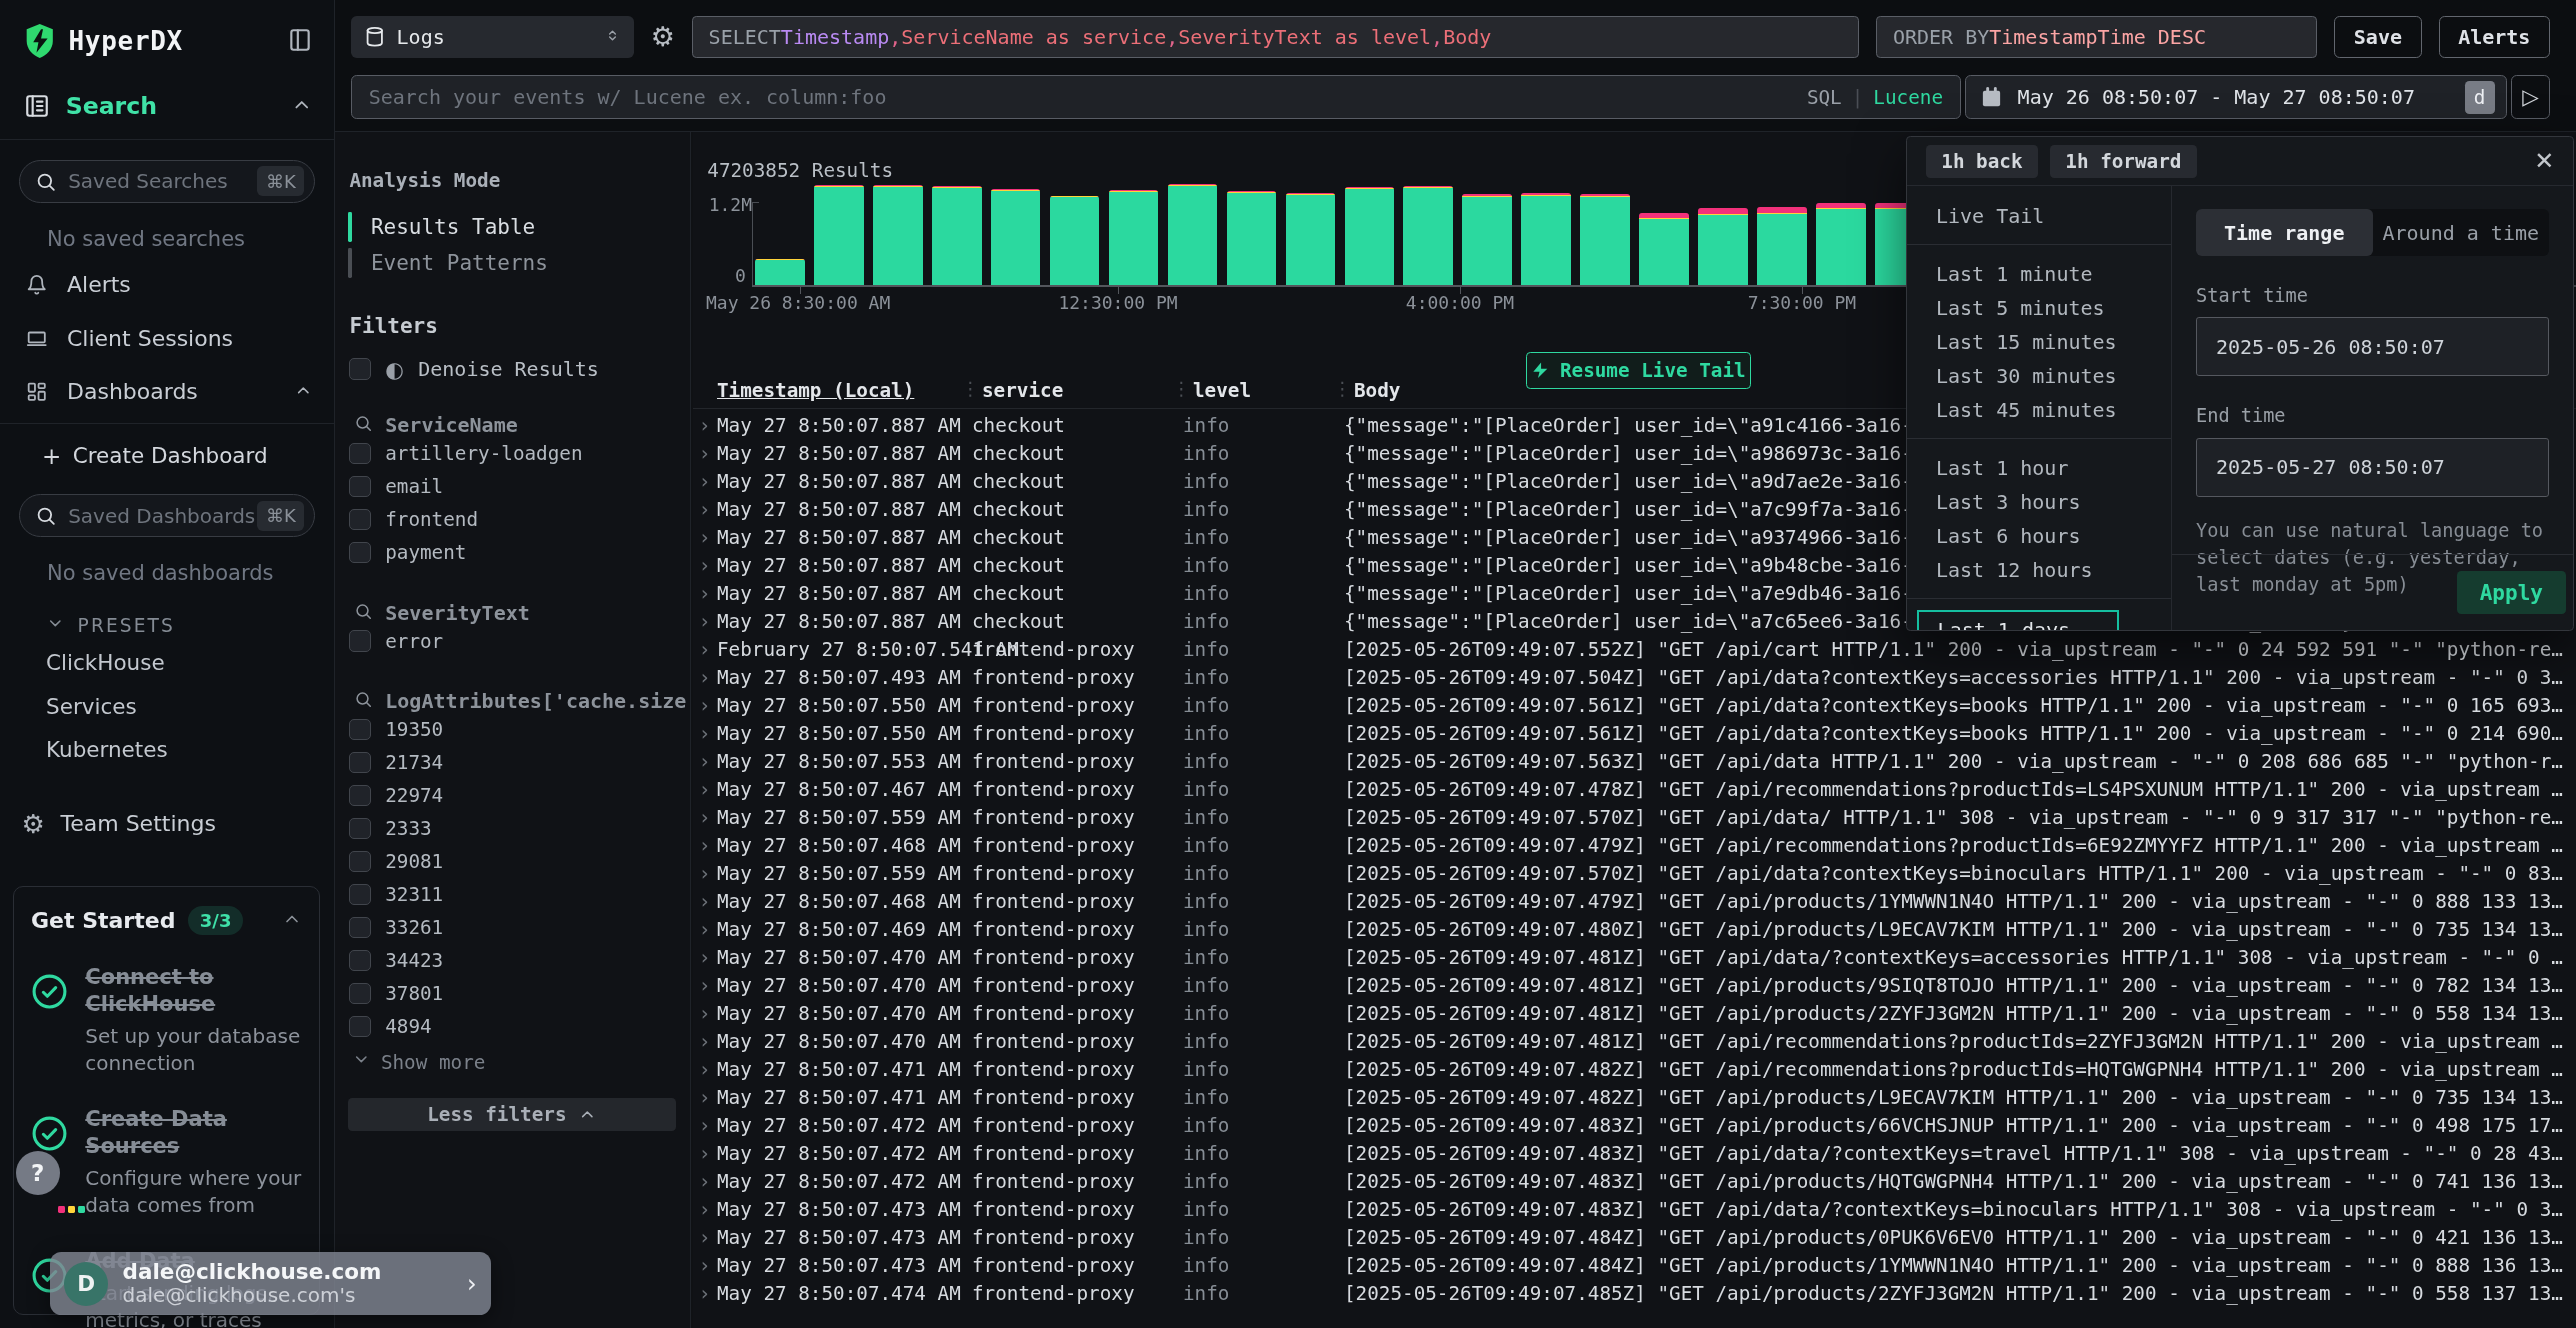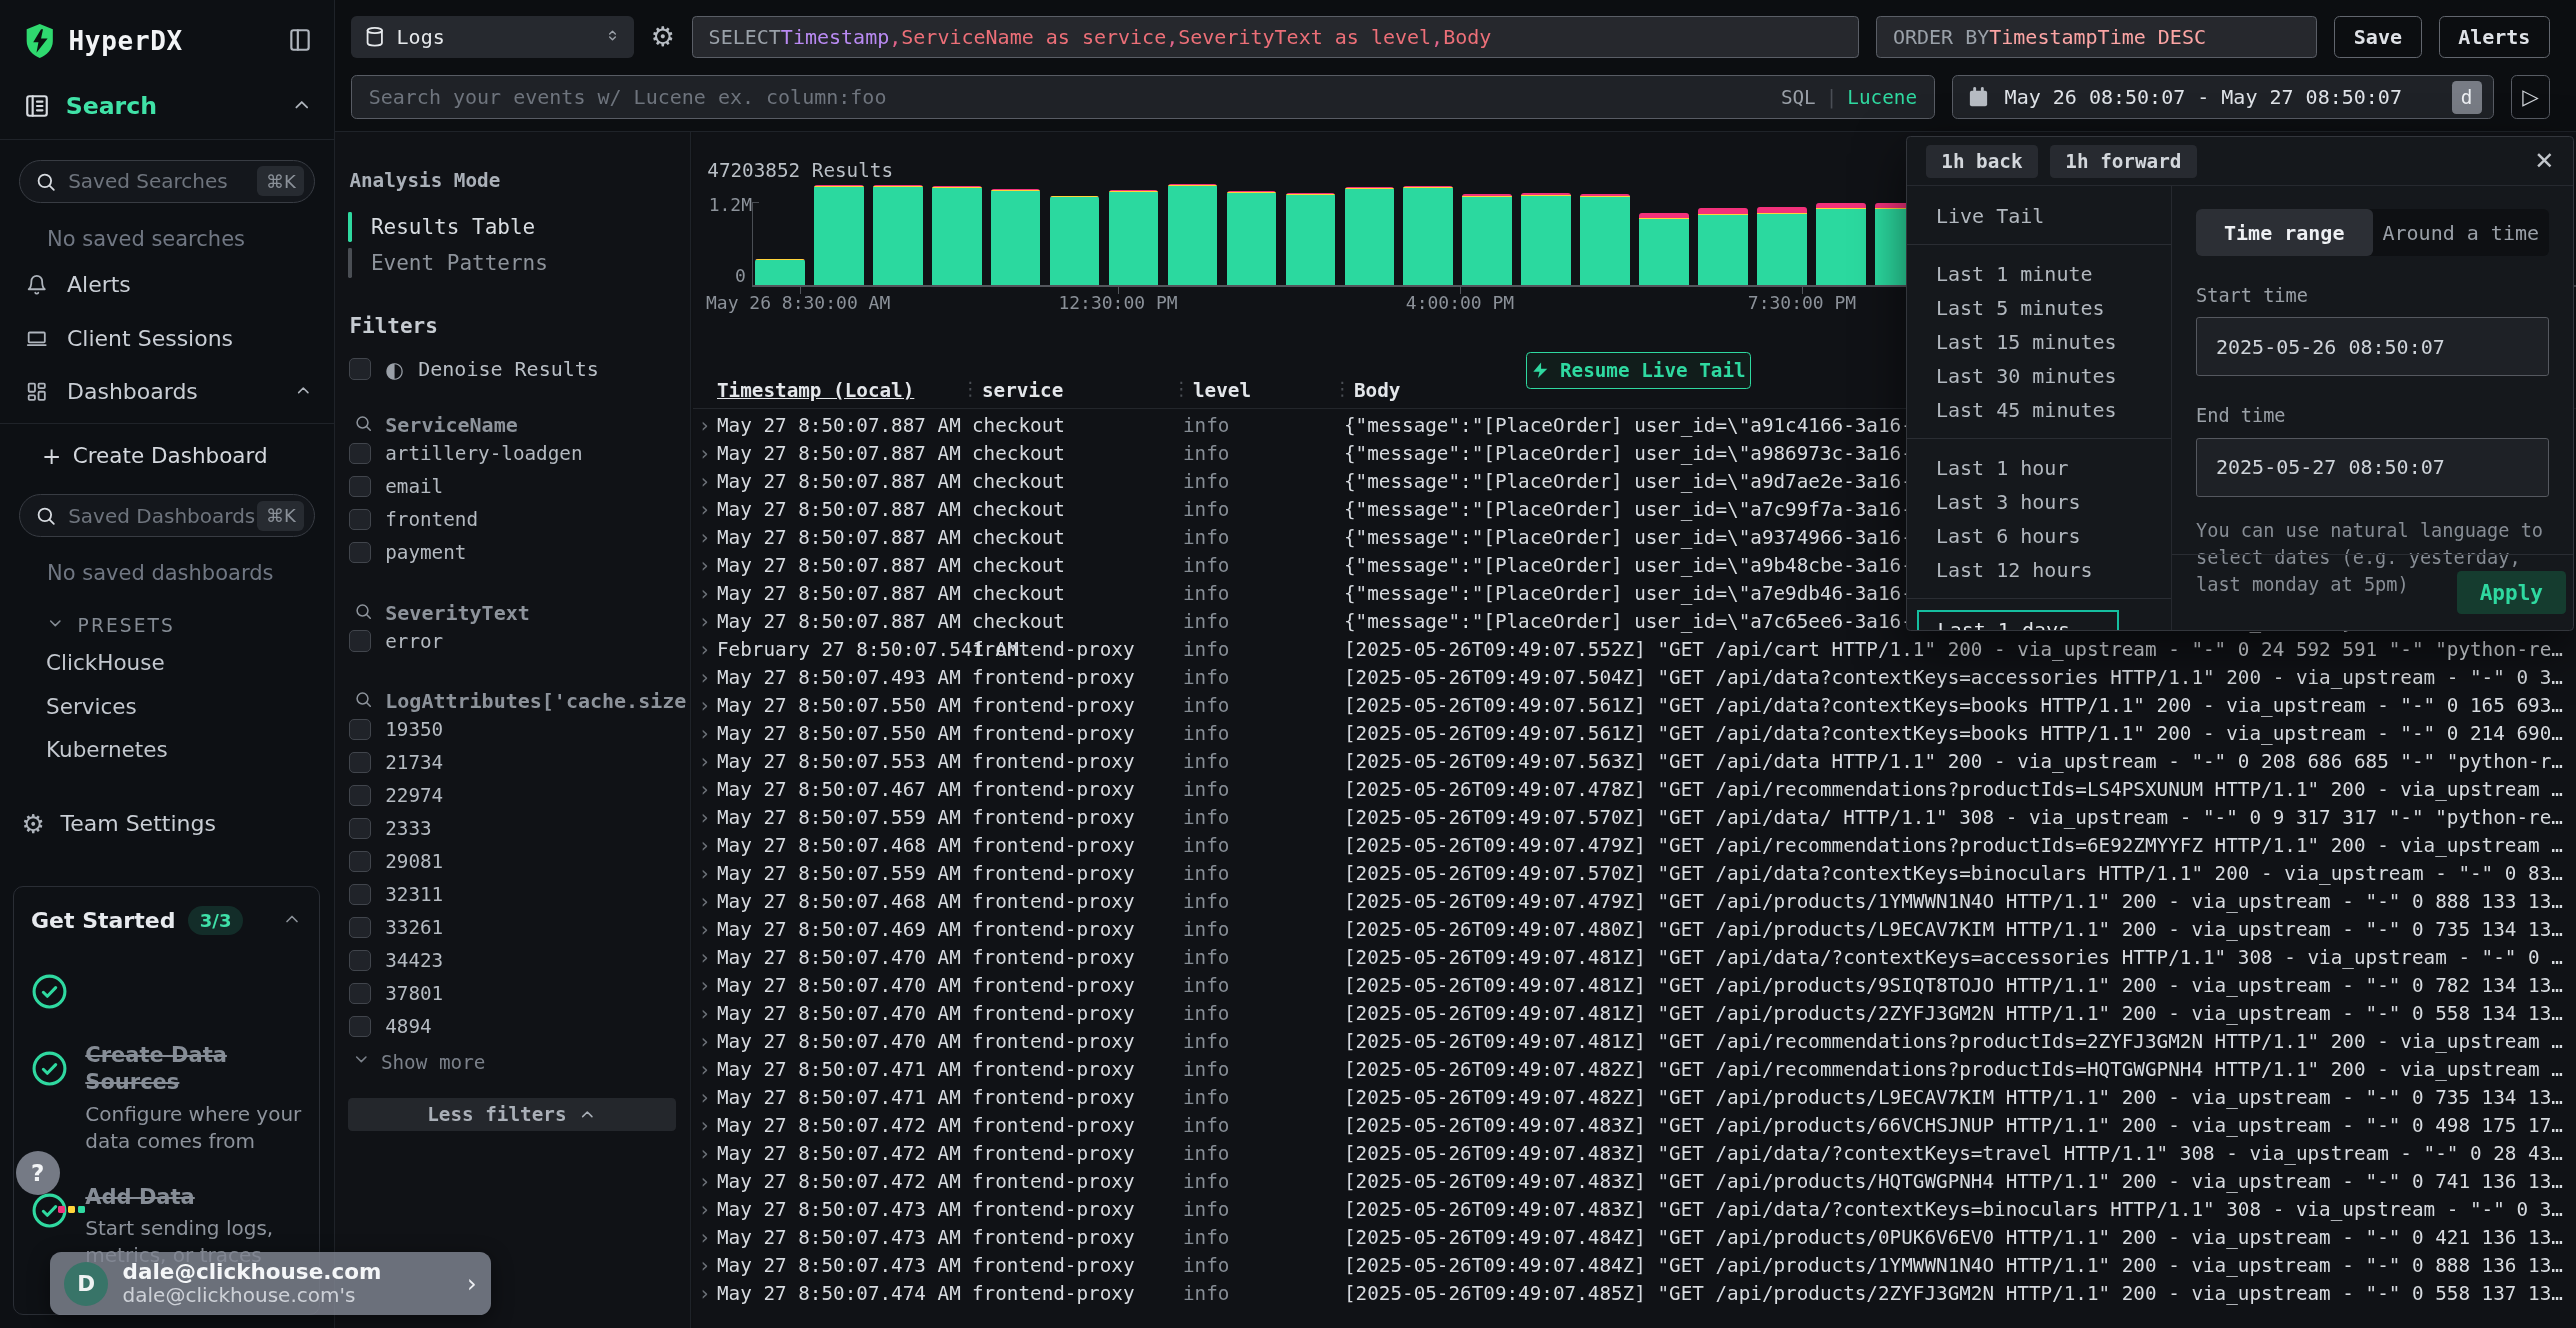--- a/index.html
+++ b/index.html
@@ -65,21 +65,21 @@
   .top-row1{position:absolute;left:0;right:0;top:15.7px;height:42px;display:flex;align-items:center;padding:0 26px 0 15.7px;gap:17px}
   .source-select{width:283px;height:42px;background:#26292f;border-radius:5.7px;display:flex;align-items:center;padding:0 13px;color:#e6e9ec;font-size:20px}
   .source-select .lbl{margin-left:11.4px}
   .source-select .caret{margin-left:auto;color:#9aa0a8}
   .gear{color:#b7bcc3;font-size:27px;font-family:var(--sans)}
   .code-input{height:42px;background:#26282d;border:1.4px solid #5a5e66;border-radius:4.3px;display:flex;align-items:center;padding:0 15.7px;font-size:20px;white-space:nowrap;overflow:hidden}
   #select-input{flex:1}
   #orderby-input{width:441px}
   .tok{margin:0}
   .top-btn{height:42px;border:1.4px solid #62666e;border-radius:5.7px;background:transparent;color:#dfe2e7;font-family:var(--mono);font-weight:bold;font-size:20px;padding:0 18.6px}
-  .top-row2{position:absolute;left:0;right:0;top:69px;height:56px;display:flex;align-items:center;padding:0 26px 0 15.7px;gap:17px}
+  .top-row2{position:absolute;left:0;right:0;top:69px;height:56px;display:flex;align-items:center;padding:0 26px 0 15.7px;gap:4px}
   .search-input-wrap{flex:1;height:44px;background:#1f2227;border:1.4px solid var(--input-border);border-radius:5.7px;display:flex;align-items:center;padding:0 17px}
   .search-input-wrap input{flex:1;background:transparent;border:none;outline:none;color:#d7dbe0;font-size:20px;font-family:var(--mono)}
   .search-input-wrap input::placeholder{color:#6e747d}
   .lang-toggle{font-size:19.3px;color:#9aa0a8;display:flex;gap:10px;align-items:center}
   .lang-sep{color:#4a4e55}
   .lang-lucene{color:var(--accent)}
   .date-input{width:542px;height:44px;background:#1f2227;border:1.4px solid var(--input-border);border-radius:5.7px;display:flex;align-items:center;padding:0 11.4px 0 14.3px;font-size:20px;color:#dfe3e8}
   .date-input .cal{color:#b7bcc3}
   .date-input .txt{margin-left:14.3px;flex:1}
   .d-badge{width:30px;height:33px;background:#787c85;border-radius:4.3px;color:#eef0f4;display:flex;align-items:center;justify-content:center;font-size:19.3px}
@@ -270,20 +270,24 @@
         <span class="gs-chev"><svg class="ic-s" width="20" height="20" viewBox="0 0 24 24">
               <polyline points="6 15 12 9 18 15"></polyline>
             </svg></span>
       </div>
       <div id="gs-items">
           <div class="gs-item">
             <span class="gs-check"><svg class="ic-s" width="37" height="37" viewBox="0 0 24 24">
                 <circle cx="12" cy="12" r="10"></circle>
                 <path d="m8 12.5 2.6 2.6L16 9.5"></path>
               </svg></span>
+            <div class="gs-body">
+              <div class="gs-item-title">Connect to ClickHouse</div>
+              <div class="gs-item-desc">Set up your database connection</div>
+            </div>
           </div>
           <div class="gs-item">
             <span class="gs-check"><svg class="ic-s" width="37" height="37" viewBox="0 0 24 24">
                 <circle cx="12" cy="12" r="10"></circle>
                 <path d="m8 12.5 2.6 2.6L16 9.5"></path>
               </svg></span>
             <div class="gs-body">
               <div class="gs-item-title">Create Data Sources</div>
               <div class="gs-item-desc">Configure where your data comes from</div>
             </div>

